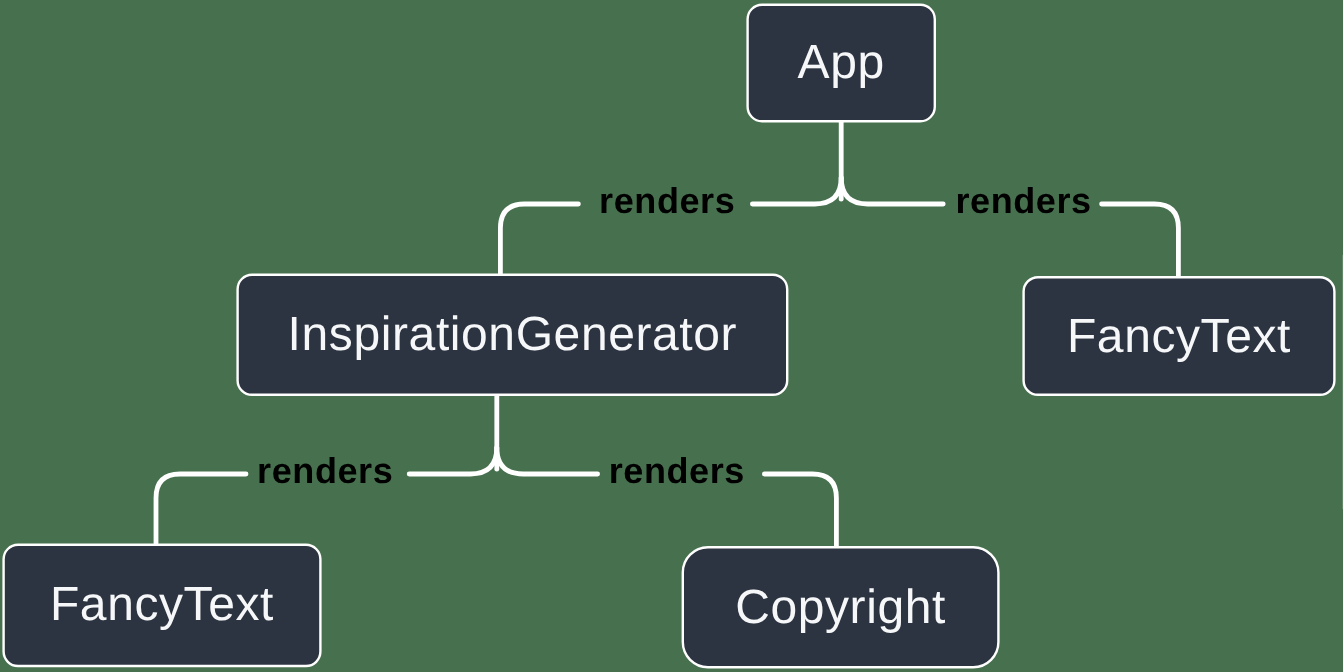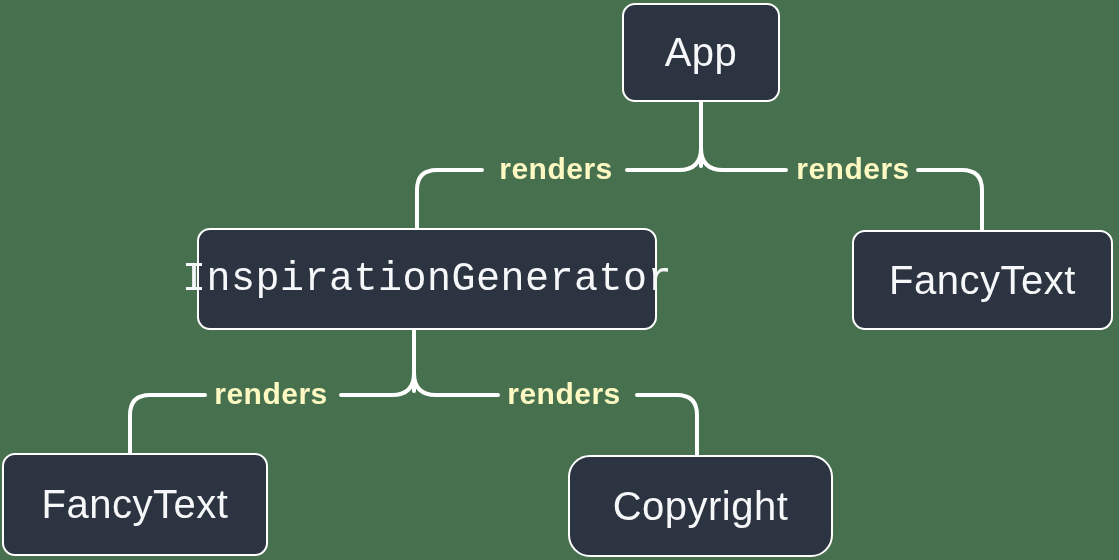--- a/index.html
+++ b/index.html
@@ -34,27 +34,27 @@
     color: #F6F7F9;
     font-size: 40px;
     font-weight: 400;
     letter-spacing: 0.5px;
     display: flex;
     align-items: center;
     justify-content: center;
     white-space: nowrap;
   }
   .n-app          { left: 622px; top: 3px;   width: 158px; height: 99px;  }
-  .n-insp         { left: 197px; top: 228px; width: 460px; height: 102px; font-family: Liberation Mono, monospace; }
+  .n-insp         { left: 197px; top: 228px; width: 460px; height: 102px; }
   .n-fancy-top    { left: 852px; top: 230px; width: 261px; height: 100px; }
   .n-fancy-bottom { left: 2px;   top: 453px; width: 266px; height: 103px; }
   .n-copyright    { left: 568px; top: 455px; width: 265px; height: 102px; border-radius: 22px; }
   .edge-label {
     position: absolute;
-    color: #fef9c3;
+    color: #000000;
     font-size: 30px;
     font-weight: 700;
     letter-spacing: 0.5px;
     transform: translate(-50%, -54%);
     white-space: nowrap;
   }
   .el-ul { left: 556px; top: 170px; }
   .el-ur { left: 853px; top: 170px; }
   .el-ll { left: 271px; top: 395px; }
   .el-lr { left: 564px; top: 395px; }

